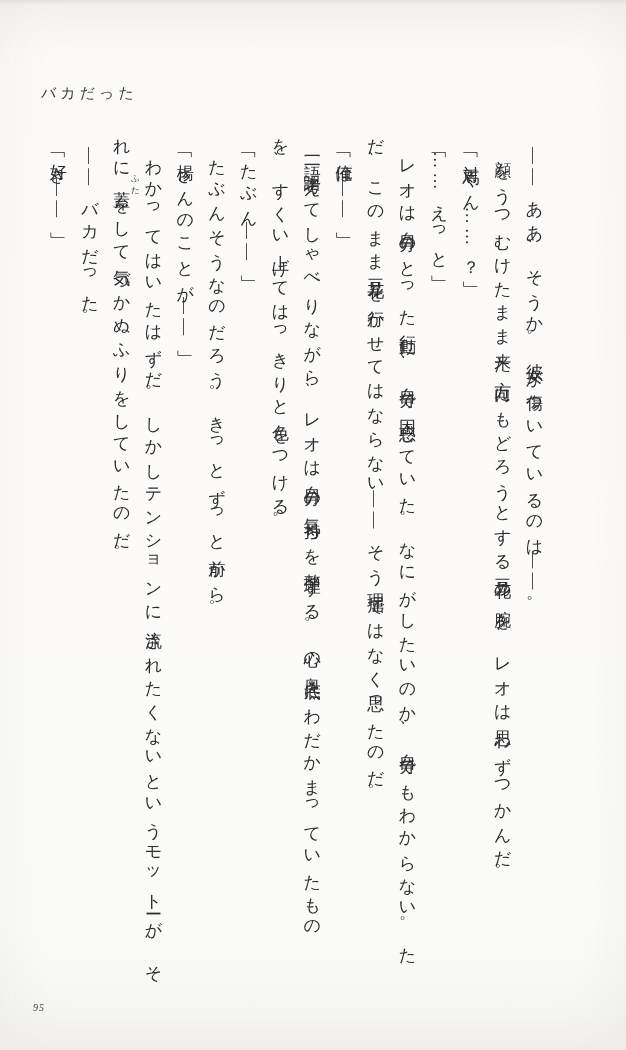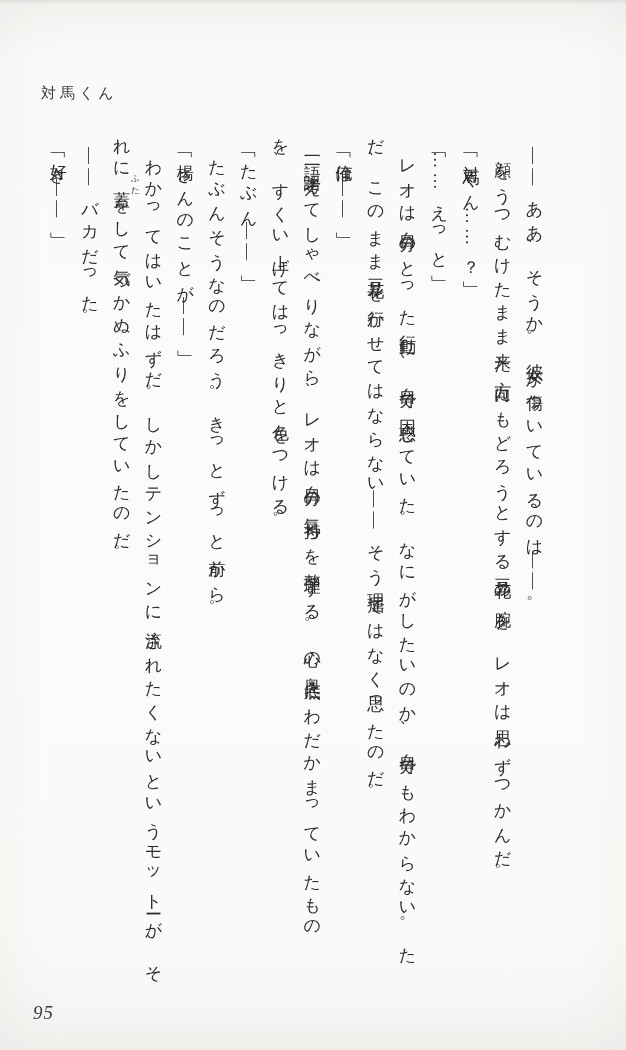--- a/index.html
+++ b/index.html
@@ -52,31 +52,31 @@
   rt {
     font-size: 8.5px;
     letter-spacing: 0.5px;
     color: #333333;
   }
 
   .page-number {
     position: absolute;
     left: 33px;
     top: 1002px;
-    font-size: 19px;
+    font-size: 10px;
     font-style: italic;
     letter-spacing: 1px;
     color: #3c3c3c;
   }
 </style>
 </head>
 <body>
 
 <div class="page">
-  <div class="running-header">対馬くん</div>
+  <div class="running-header">バカだった</div>
 
   <div class="text-block">
       <p class="para">――ああ、そうか。彼女が傷ついているのは――。</p>
       <p class="para">顔をうつむけたまま来た方向にもどろうとする豆花の腕を、レオは思わずつかんだ。</p>
       <p class="para">「対馬くん……？」</p>
       <p class="para">「……えっと」</p>
       <p class="para">レオは自分のとった行動に、自分で困惑していた。なにがしたいのか、自分でもわからない。ただ、このまま豆花を行かせてはならない――そう理屈ではなく思ったのだ。</p>
       <p class="para">「俺は――」</p>
       <p class="para">一語一語考えてしゃべりながら、レオは自分の気持ちを整理する。心の奥底にわだかまっていたものを、すくい上げてはっきりと色をつける。</p>
       <p class="para">「たぶん――」</p>

